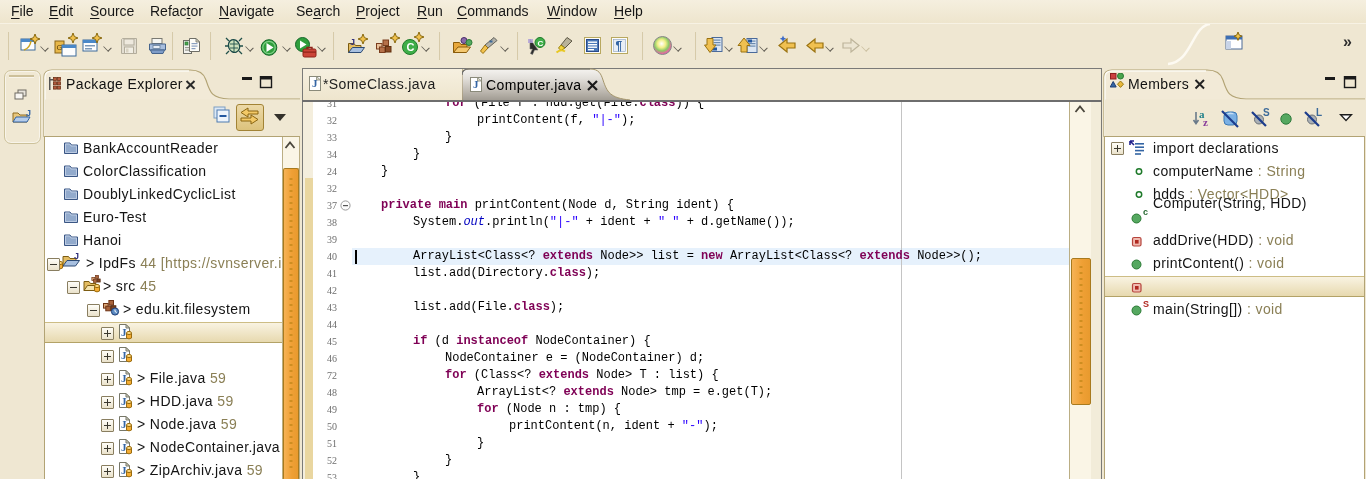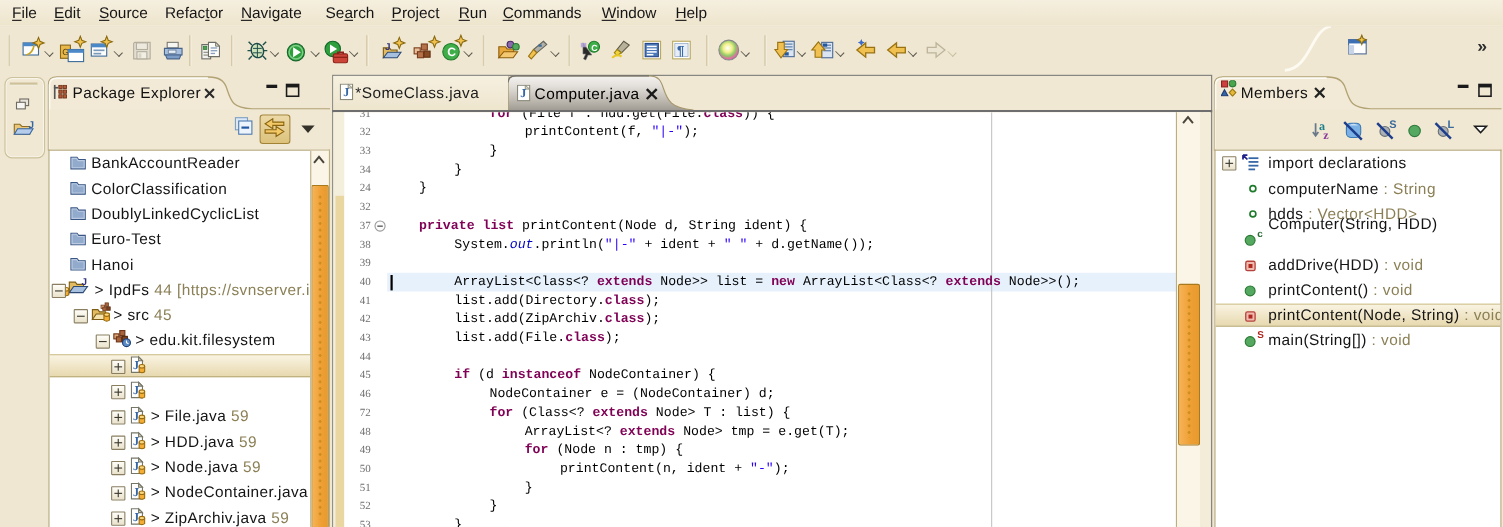--- a/index.html
+++ b/index.html
@@ -547,25 +547,24 @@
   <div class="ln" style="left:8px;top:299px">49</div>
   <div class="ln" style="left:8px;top:316px">50</div>
   <div class="ln" style="left:8px;top:333px">51</div>
   <div class="ln" style="left:8px;top:350px">52</div>
   <div class="ln" style="left:8px;top:367px">53</div>
   <div class="cl" style="left:142px;top:-7px"><span class="k">for</span> (File f : hdd.get(File.<span class="k">class</span>)) {</div>
   <div class="cl" style="left:174px;top:10px">printContent(f, <span class="s">"|-"</span>);</div>
   <div class="cl" style="left:142px;top:27px">}</div>
   <div class="cl" style="left:110px;top:44px">}</div>
   <div class="cl" style="left:78px;top:61px">}</div>
-  <div class="cl" style="left:78px;top:95px"><span class="k">private</span> <span class="k">list</span> printContent(Node d, String ident) {</div>
+  <div class="cl" style="left:78px;top:95px"><span class="k">private</span> <span class="k">main</span> printContent(Node d, String ident) {</div>
   <div class="cl" style="left:110px;top:112px">System.<span class="so">out</span>.println(<span class="s">"|-"</span> + ident + <span class="s">" "</span> + d.getName());</div>
   <div class="cl" style="left:110px;top:146px">ArrayList&lt;Class&lt;? <span class="k">extends</span> Node&gt;&gt; list = <span class="k">new</span> ArrayList&lt;Class&lt;? <span class="k">extends</span> Node&gt;&gt;();</div>
   <div class="cl" style="left:110px;top:163px">list.add(Directory.<span class="k">class</span>);</div>
-  <div class="cl" style="left:110px;top:180px">list.add(ZipArchiv.<span class="k">class</span>);</div>
   <div class="cl" style="left:110px;top:197px">list.add(File.<span class="k">class</span>);</div>
   <div class="cl" style="left:110px;top:231px"><span class="k">if</span> (d <span class="k">instanceof</span> NodeContainer) {</div>
   <div class="cl" style="left:142px;top:248px">NodeContainer e = (NodeContainer) d;</div>
   <div class="cl" style="left:142px;top:265px"><span class="k">for</span> (Class&lt;? <span class="k">extends</span> Node&gt; T : list) {</div>
   <div class="cl" style="left:174px;top:282px">ArrayList&lt;? <span class="k">extends</span> Node&gt; tmp = e.get(T);</div>
   <div class="cl" style="left:174px;top:299px"><span class="k">for</span> (Node n : tmp) {</div>
   <div class="cl" style="left:206px;top:316px">printContent(n, ident + <span class="s">"-"</span>);</div>
   <div class="cl" style="left:174px;top:333px">}</div>
   <div class="cl" style="left:142px;top:350px">}</div>
   <div class="cl" style="left:110px;top:367px">}</div>
@@ -636,21 +635,20 @@
 
 <div class="abs white" style="left:1104px;top:136px;width:259px;height:343px;border-top:1px solid #b2a374;border-left:1px solid #b2a374;border-right:1px solid #b2a374;"></div>
 <div class="abs" style="left:1105px;top:137px;width:259px;height:342px;overflow:hidden;letter-spacing:0.4px;" id="memtree">
   <div class="selrow" style="left:0;top:139px;width:259px;height:19px;"></div>
   <div class="trow" style="left:48px;top:0px">import declarations</div>
   <div class="trow" style="left:48px;top:23px">computerName <span class="olv">: String</span></div>
   <div class="trow" style="left:48px;top:46px">hdds <span class="olv">: Vector&lt;HDD&gt;</span></div>
   <div class="trow" style="left:48px;top:55px">Computer(String, HDD)</div>
   <div class="trow" style="left:48px;top:115px">printContent() <span class="olv">: void</span></div>
   <div class="trow" style="left:48px;top:92px">addDrive(HDD) <span class="olv">: void</span></div>
-  <div class="trow" style="left:48px;top:138px">printContent(Node, String) <span class="olv">: void</span></div>
   <div class="trow" style="left:48px;top:161px">main(String[]) <span class="olv">: void</span></div>
 </div>
 <svg class="abs" style="left:1105px;top:137px" width="259" height="342" viewBox="0 0 259 342">
 
 <g transform="translate(24,3)">
 <path d="M 1 1 L 5 5 M 1 1 L 1 5 M 1 1 L 5 1" stroke="#20208c" stroke-width="1.6" fill="none"></path>
 <rect x="6" y="3" width="9" height="1.6" fill="#3465a4"></rect>
 <rect x="6" y="6.4" width="9" height="1.6" fill="#3465a4"></rect>
 <rect x="6" y="9.8" width="9" height="1.6" fill="#3465a4"></rect>
 <rect x="6" y="13.2" width="6" height="1.6" fill="#3465a4"></rect>

